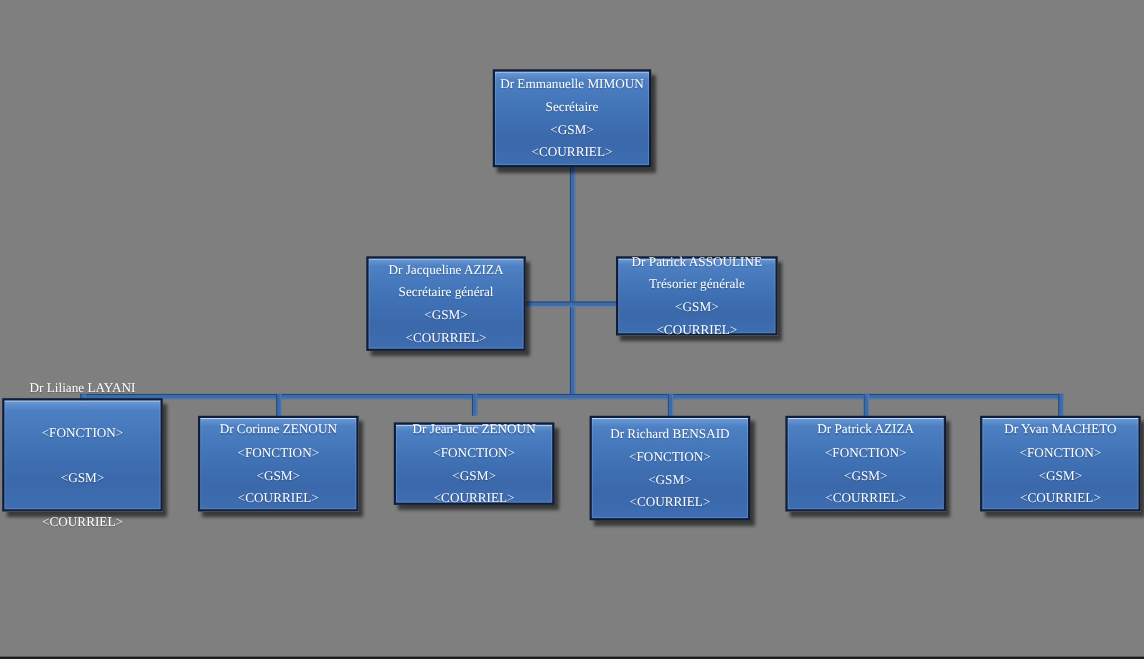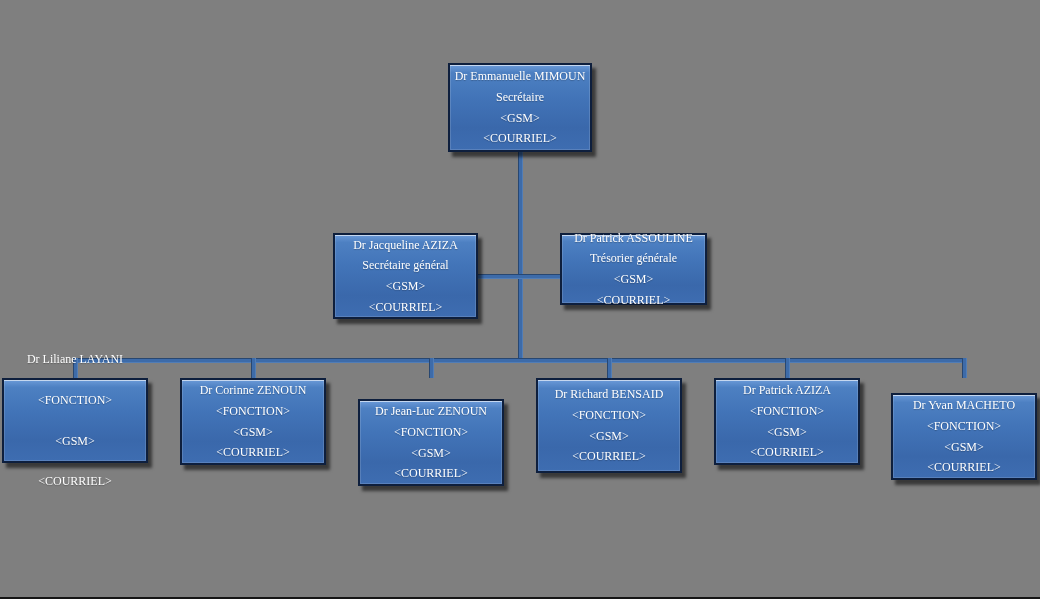--- a/index.html
+++ b/index.html
@@ -86,56 +86,56 @@
     <div class="line">&lt;COURRIEL&gt;</div>
   </div>
 
   <div class="node" style="left:560px; top:233px; width:147px; height:72px;">
     <div class="line">Dr Patrick ASSOULINE</div>
     <div class="line">Trésorier générale</div>
     <div class="line">&lt;GSM&gt;</div>
     <div class="line">&lt;COURRIEL&gt;</div>
   </div>
 
-  <div class="node" style="left:2px; top:378px; width:146px; height:85px;gap:20px;">
+  <div class="node" style="left:2px; top:362px; width:146px; height:103px;gap:20px;">
     <div class="line">Dr Liliane LAYANI</div>
     <div class="line">&lt;FONCTION&gt;</div>
     <div class="line">&lt;GSM&gt;</div>
     <div class="line">&lt;COURRIEL&gt;</div>
   </div>
 
   <div class="node" style="left:180px; top:378px; width:146px; height:87px;">
     <div class="line">Dr Corinne ZENOUN</div>
     <div class="line">&lt;FONCTION&gt;</div>
     <div class="line">&lt;GSM&gt;</div>
     <div class="line">&lt;COURRIEL&gt;</div>
   </div>
 
-  <div class="node" style="left:358px; top:399px; width:146px; height:87px;">
+  <div class="node" style="left:358px; top:384px; width:146px; height:75px;">
     <div class="line">Dr Jean-Luc ZENOUN</div>
     <div class="line">&lt;FONCTION&gt;</div>
     <div class="line">&lt;GSM&gt;</div>
     <div class="line">&lt;COURRIEL&gt;</div>
   </div>
 
   <div class="node" style="left:536px; top:378px; width:146px; height:95px;">
     <div class="line">Dr Richard BENSAID</div>
     <div class="line">&lt;FONCTION&gt;</div>
     <div class="line">&lt;GSM&gt;</div>
     <div class="line">&lt;COURRIEL&gt;</div>
   </div>
 
   <div class="node" style="left:714px; top:378px; width:146px; height:87px;">
     <div class="line">Dr Patrick AZIZA</div>
     <div class="line">&lt;FONCTION&gt;</div>
     <div class="line">&lt;GSM&gt;</div>
     <div class="line">&lt;COURRIEL&gt;</div>
   </div>
 
-  <div class="node" style="left:891px; top:393px; width:146px; height:87px;">
+  <div class="node" style="left:891px; top:378px; width:146px; height:87px;">
     <div class="line">Dr Yvan MACHETO</div>
     <div class="line">&lt;FONCTION&gt;</div>
     <div class="line">&lt;GSM&gt;</div>
     <div class="line">&lt;COURRIEL&gt;</div>
   </div>
 
   <div class="bottom-edge"></div>
 </div>
 
 </body></html>

